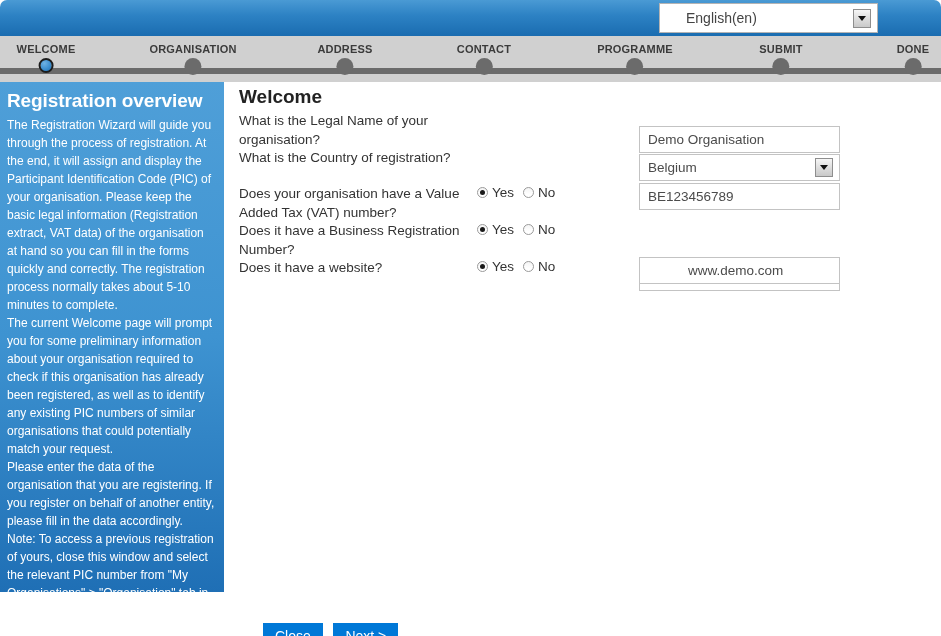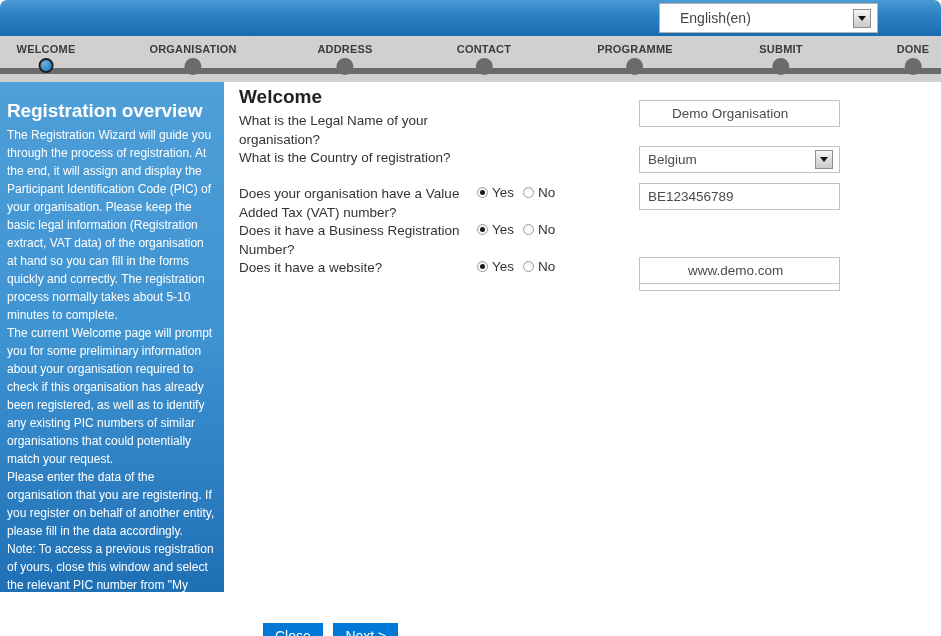--- a/index.html
+++ b/index.html
@@ -31,21 +31,21 @@
     position: absolute;
     left: 659px; top: 3px;
     width: 219px; height: 30px;
     background: #ffffff;
     border: 1px solid #b4b4b4;
     box-sizing: border-box;
     display: flex;
     align-items: center;
   }
   .lang-select .lang-value {
-    padding-left: 20px;
+    padding-left: 26px;
     font-size: 14px;
     color: #444444;
     flex: 1;
     white-space: nowrap;
     overflow: hidden;
   }
   .combo-arrow {
     width: 18px; height: 19px;
     margin-right: 6px;
     background: linear-gradient(to bottom, #f6f6f6 0%, #dcdcdc 55%, #c9c9c9 100%);
@@ -109,21 +109,21 @@
   }
 
   
   .sidebar {
     position: absolute;
     left: 0; top: 82px;
     width: 224px; height: 510px;
     background: linear-gradient(to bottom, #4f9fd8 0%, #3e93d1 50%, #1f6fb5 100%);
     color: #ffffff;
     box-sizing: border-box;
-    padding: 16px 7px 0 7px;
+    padding: 6px 7px 0 7px;
     overflow: hidden;
   }
   .sidebar h2 {
     margin: 0 0 2px 0;
     font-size: 19px;
     font-weight: bold;
     line-height: 26px;
     letter-spacing: -0.1px;
   }
   .sidebar p {
@@ -210,22 +210,22 @@
     align-items: center;
     font-size: 13.5px;
     color: #4b4b4b;
   }
   .field .fv {
     padding-left: 8px;
     flex: 1;
     white-space: nowrap;
     overflow: hidden;
   }
-  .f1 { top: 18px; padding-left: 24px; }
-  .f2 { top: 64px; }
+  .f1 { top: 44px; }
+  .f2 { top: 72px; }
   .f3 { top: 101px; }
   .f4 { top: 138px; margin-top: 44px; }
   .f5 { top: 175px; padding-left: 40px; }
 
   
   .btn-row {
     position: absolute;
     left: 263px; top: 623px;
   }
   .btn {

